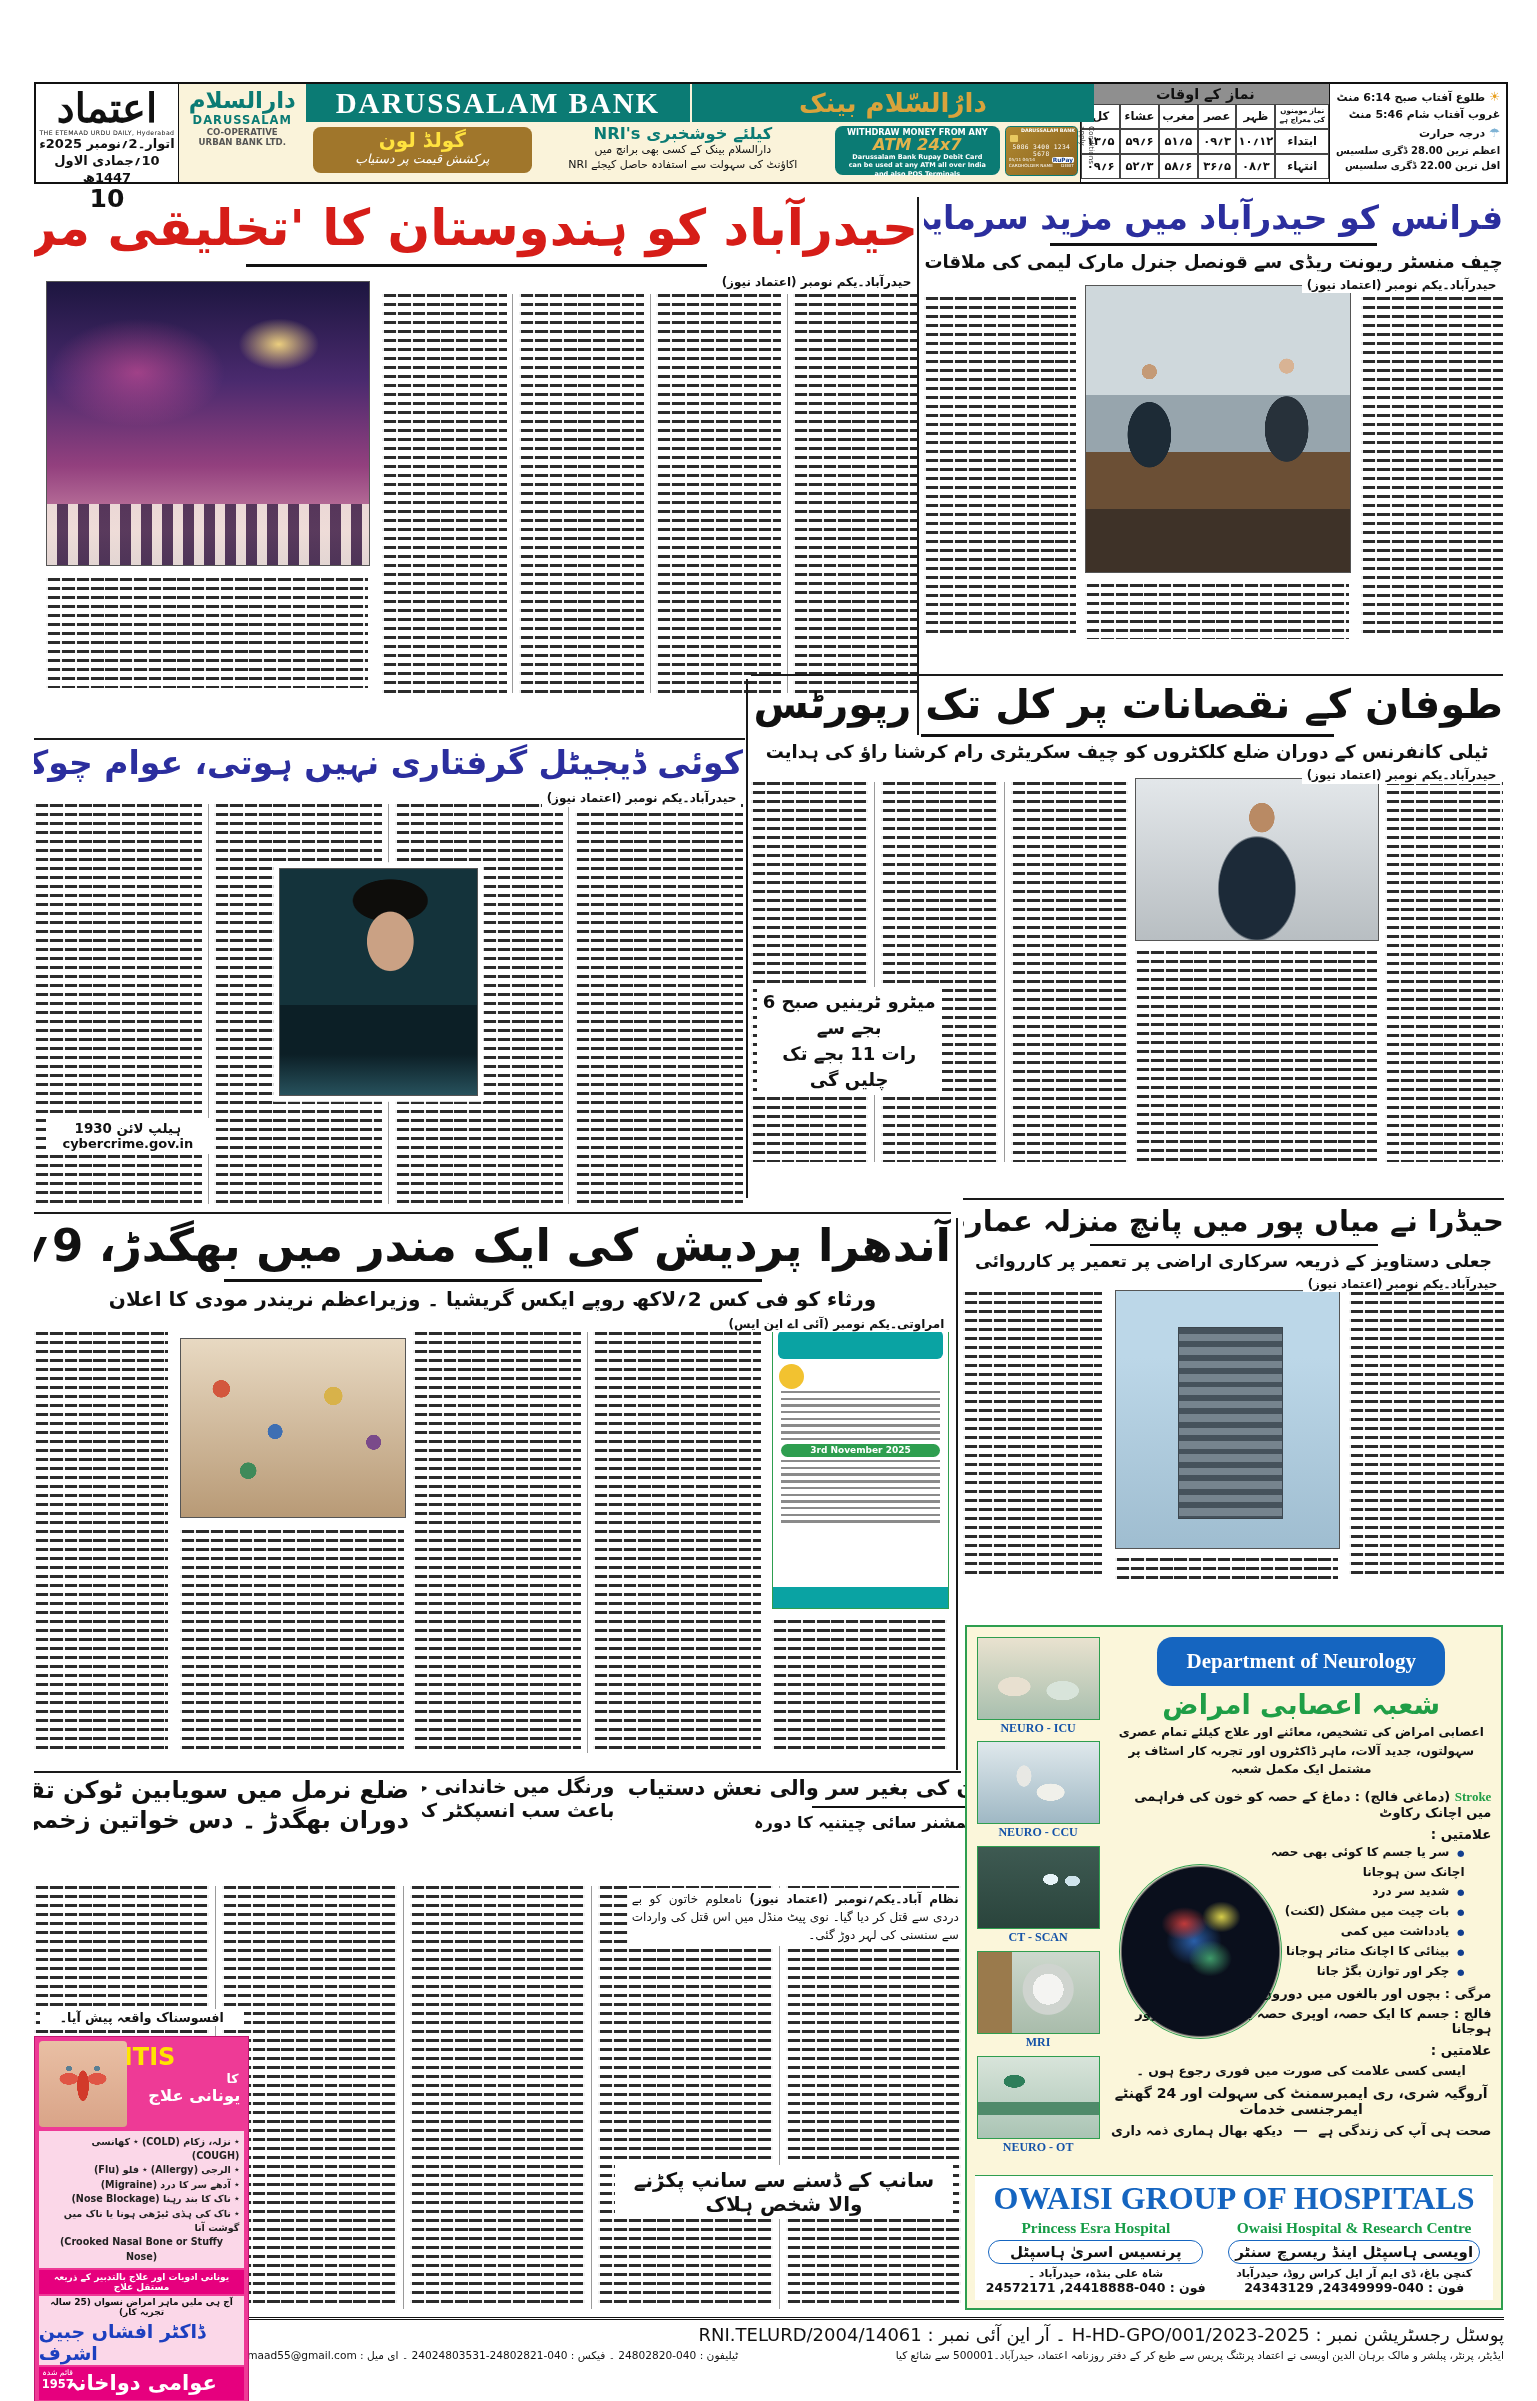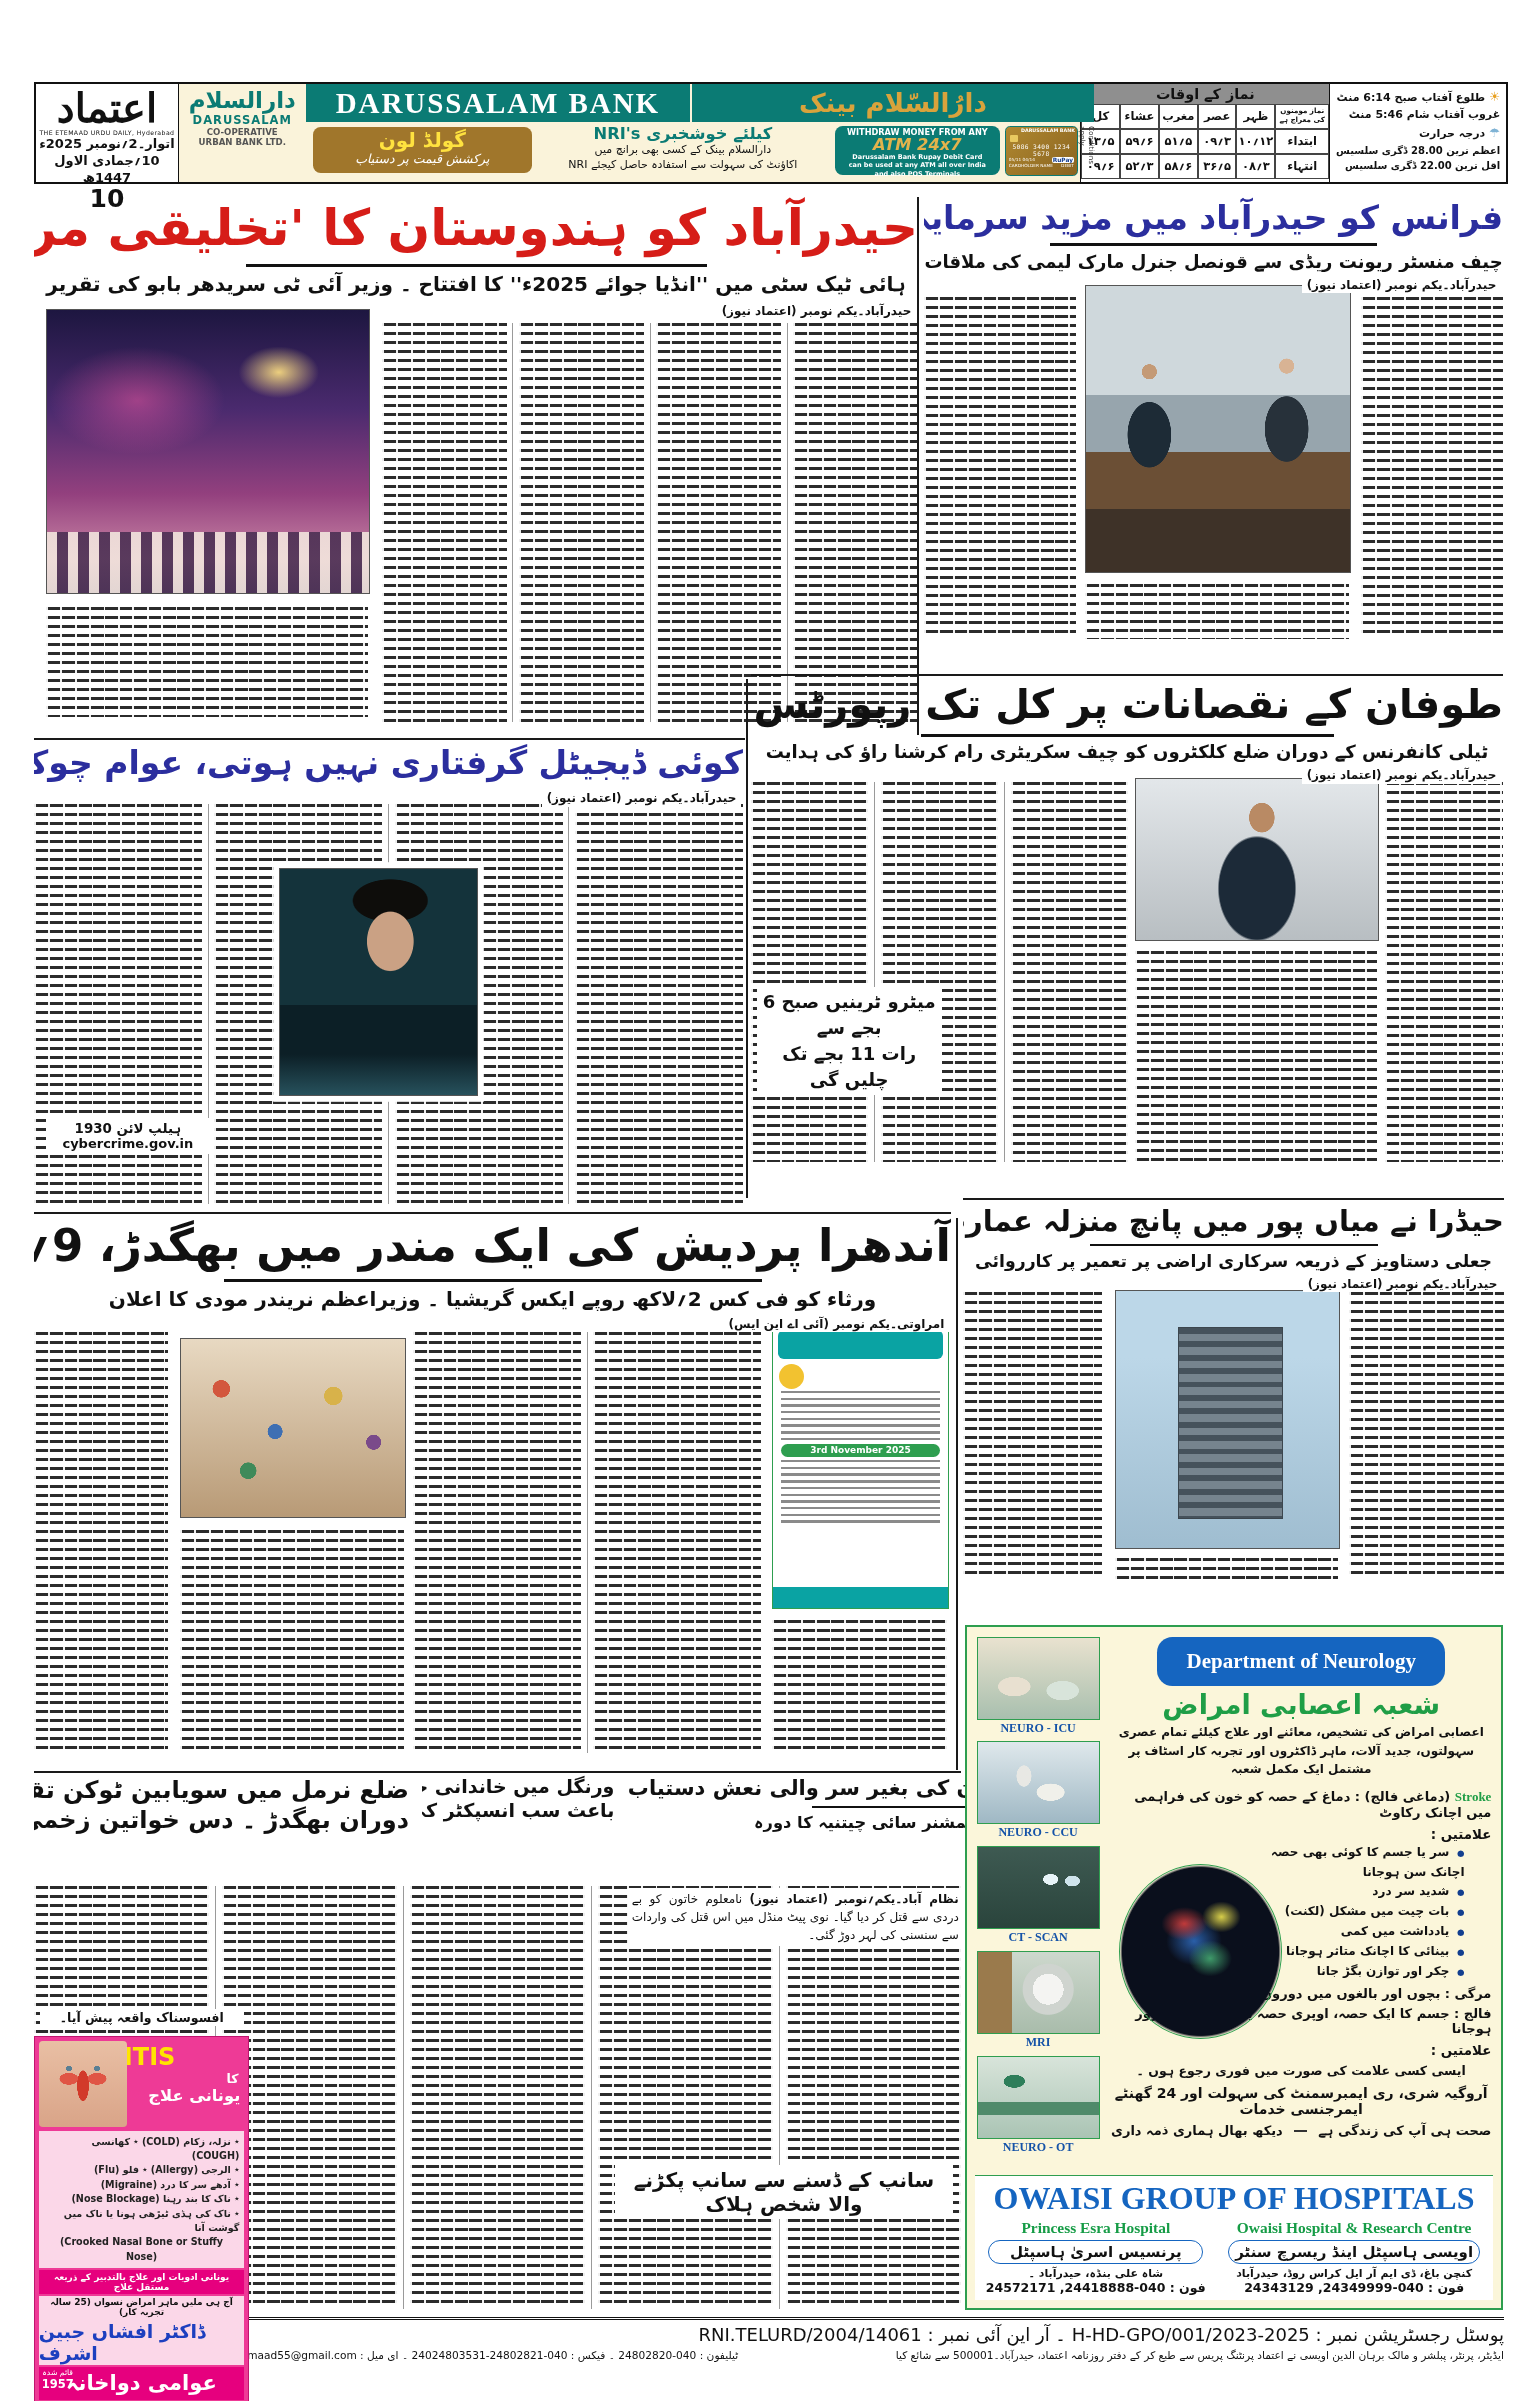--- a/index.html
+++ b/index.html
@@ -299,21 +299,20 @@
         <div class="r"><span class="cloud">☂</span> <span>درجہ حرارت</span></div>
         <div class="r" style="font-size:10px">اعظم ترین 28.00 ڈگری سلسیس</div>
         <div class="r" style="font-size:10px">اقل ترین 22.00 ڈگری سلسیس</div>
       </div>
     </div>
   </div>
 
   <div class="abs" style="left:34px;top:197px;width:884px;height:538px">
     <div class="hl ur" style="font-size:50px;color:#d61d18">حیدرآباد کو ہندوستان کا 'تخلیقی مرکز' بنانے کا عزم</div>
     <div class="rule" style="width:461px"></div>
-    <div class="sub ur" style="font-size:20px">ہائی ٹیک سٹی میں ''انڈیا جوائے 2025ء'' کا افتتاح ۔ وزیر آئی ٹی سریدھر بابو کی تقریر</div>
     <div style="position:relative;height:418px;margin-top:7.7px">
       <div class="byl" style="top:0;right:1.9px">حیدرآباد۔یکم نومبر (اعتماد نیوز)</div>
       <div class="ph ph-a" style="left:11.5px;top:5.8px;width:322px;height:283px"></div>
       <div class="tx abs" style="left:11.5px;top:303px;width:322px;height:110px"></div>
       <div class="cols" style="left:348px;top:19px;right:0;bottom:0">
         <div class="c">
             <div class="tx"></div>
           </div>
         <div class="c">
             <div class="tx"></div>

